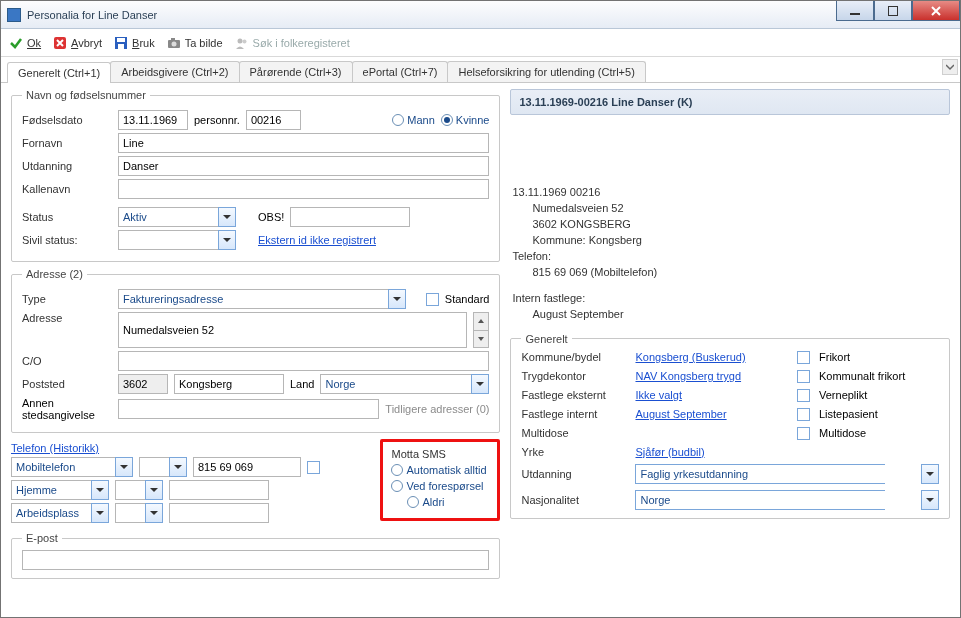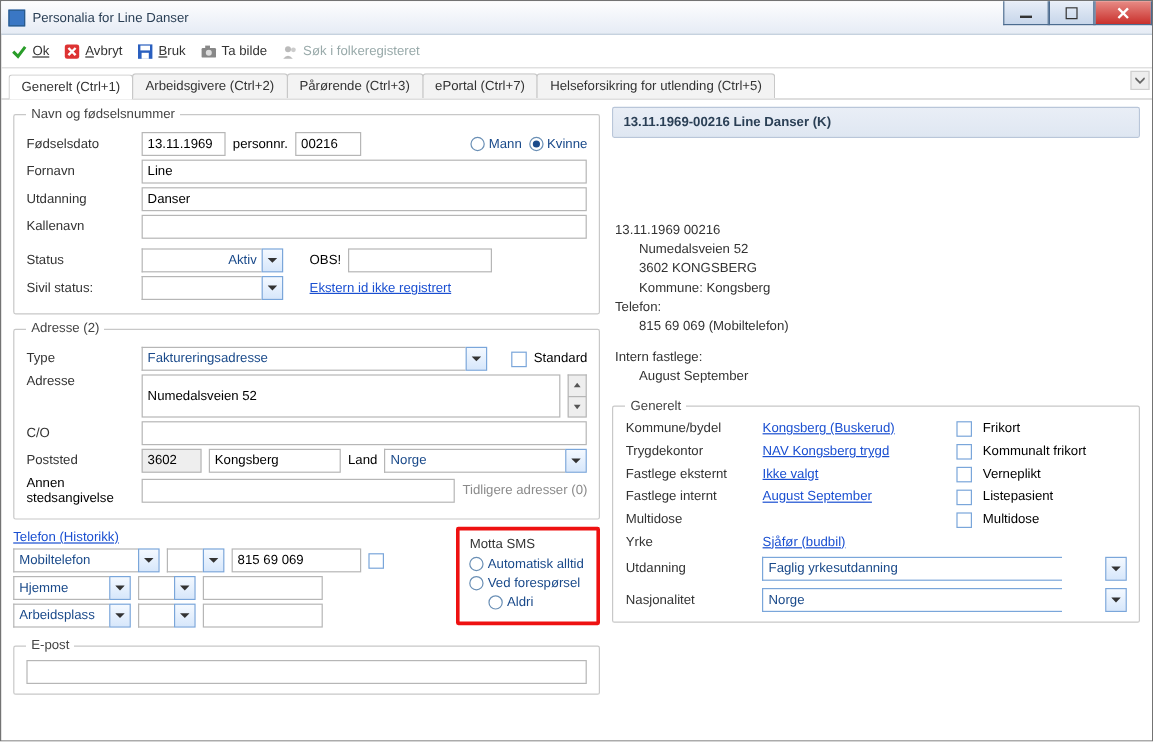--- a/index.html
+++ b/index.html
@@ -177,21 +177,21 @@
           <span class="lbl">Utdanning</span>
           <input class="text" style="flex: 1 1 0%;" value="Danser">
         </div>
         <div class="row">
           <span class="lbl">Kallenavn</span>
           <input class="text" style="flex: 1 1 0%;" value="">
         </div>
         <div class="row" style="margin-top:8px">
           <span class="lbl">Status</span>
           <div class="combo">
-              <input class="text blue-input" style="width: 100px; text-align: right;" value="Aktiv">
+              <input class="text blue-input" style="width: 100px;" value="Aktiv">
               <span class="cbtn">
                 <svg viewBox="0 0 8 8">
                   <path d="M0 2 L4 6 L8 2"></path>
                 </svg>
               </span>
             </div>
           <span style="width:10px"></span>
           <span>OBS!</span>
           <input class="text" style="width: 120px;" value="">
         </div>

